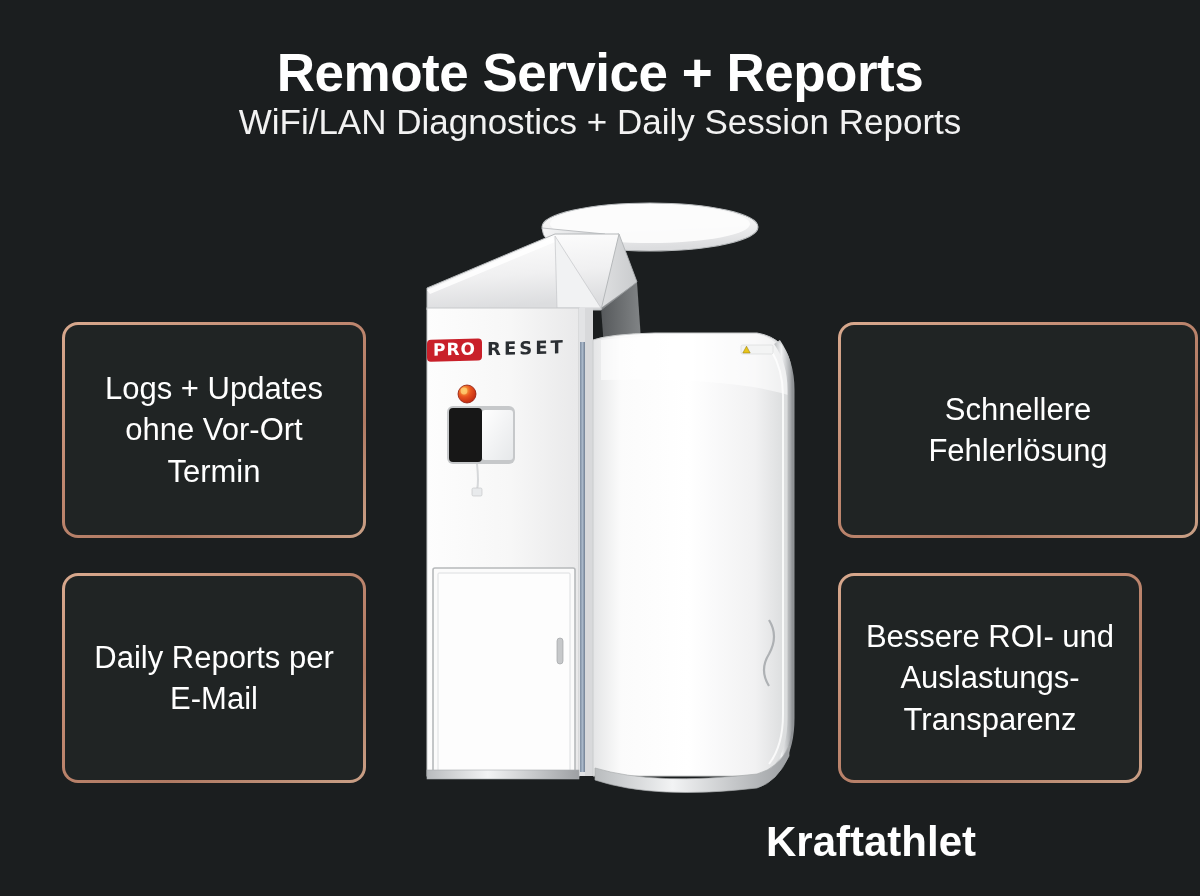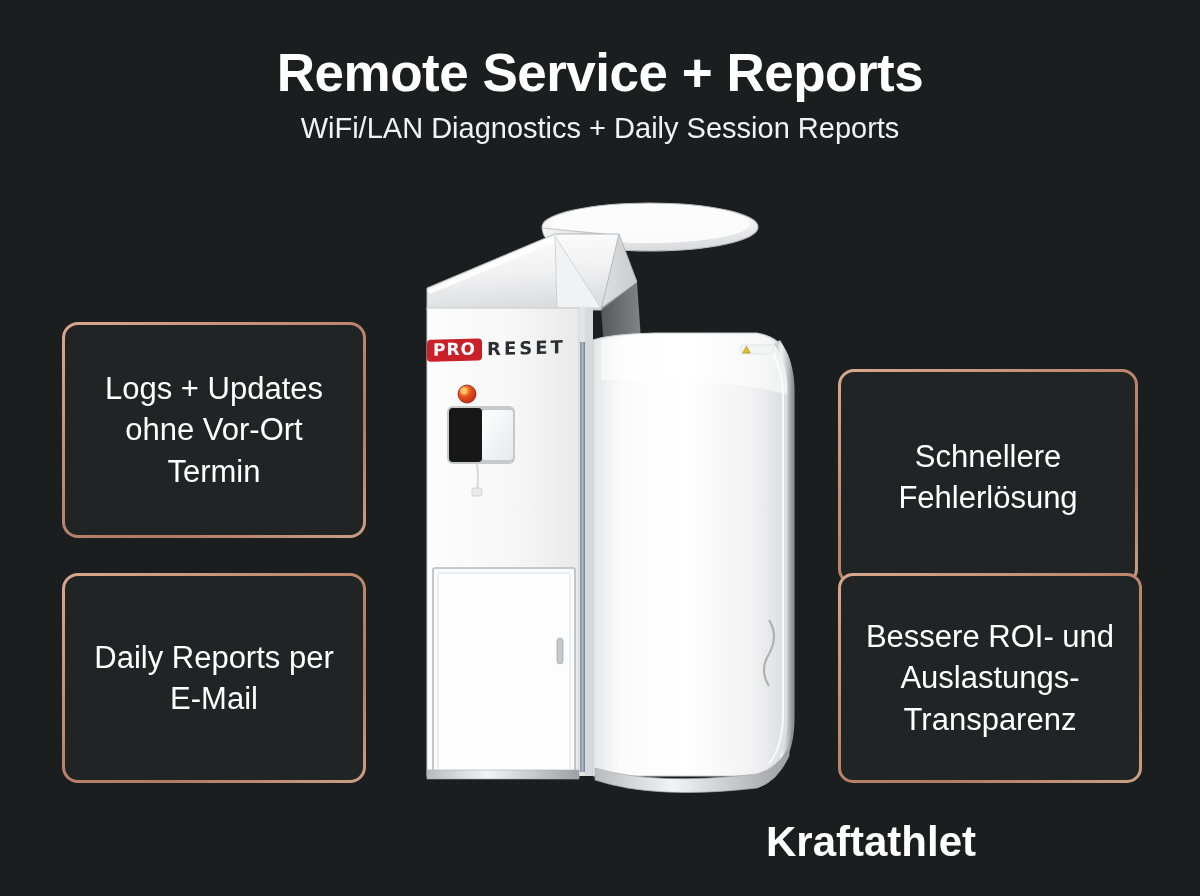--- a/index.html
+++ b/index.html
@@ -24,25 +24,24 @@
   }
   #title {
     font-size:53px;
     font-weight:bold;
     color:#ffffff;
     letter-spacing:-0.5px;
     line-height:1.08;
     white-space:nowrap;
   }
   #subtitle {
-    font-size:29px;
+    font-size:35px;
     font-weight:400;
     color:#f2f2f2;
     line-height:1.2;
-    margin-top:10px;
     white-space:nowrap;
   }
 
   
   .card {
     position:absolute;
     border:3px solid transparent;
     border-radius:16px;
     background:
       linear-gradient(#202424, #202424) padding-box,
@@ -54,22 +53,22 @@
     padding:10px 14px;
   }
   .card-text {
     font-size:31px;
     font-weight:400;
     color:#ffffff;
     line-height:1.33;
   }
   #card-tl { left:62px;  top:322px; width:304px; height:216px; }
   #card-bl { left:62px;  top:573px; width:304px; height:210px; }
-  #card-tr { left:838px; top:322px; width:300px; height:216px;margin-top:47px; }
-  #card-br { left:838px; top:573px; width:304px; height:210px;border-radius:15px; }
+  #card-tr { left:838px; top:322px; width:360px; height:216px; }
+  #card-br { left:838px; top:573px; width:304px; height:210px; }
 
   
   #footer-label {
     position:absolute;
     left:0; top:818px; width:976px;
     text-align:right;
     font-size:42px;
     font-weight:bold;
     color:#ffffff;
     letter-spacing:0px;

